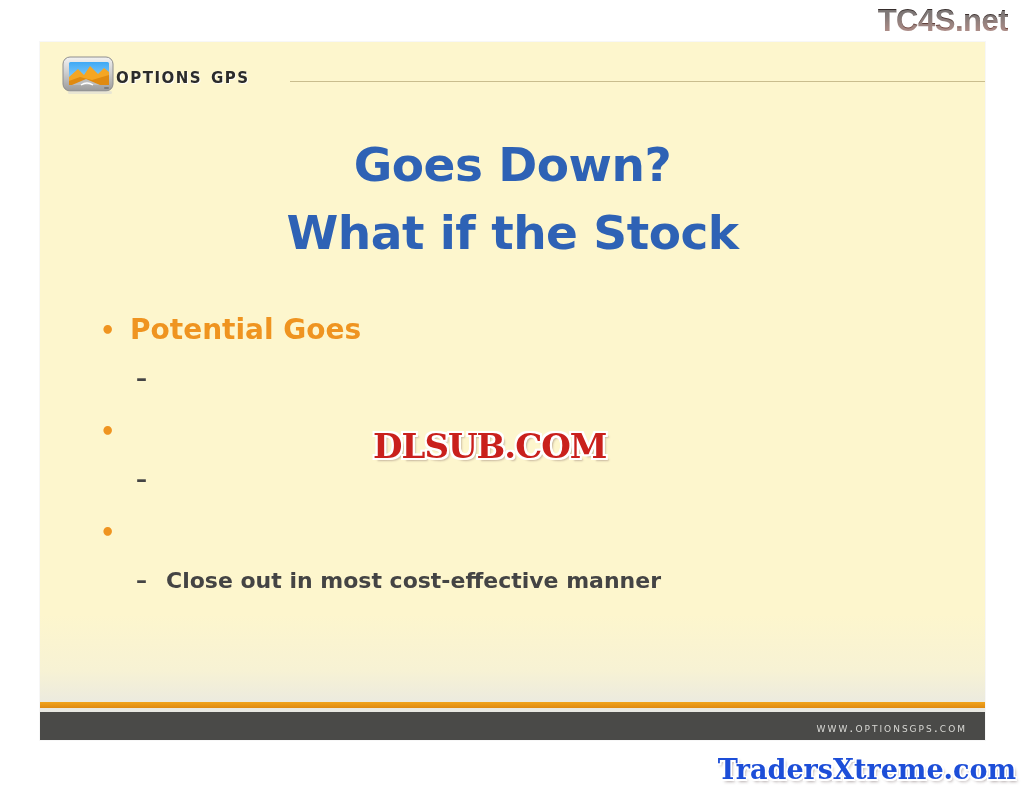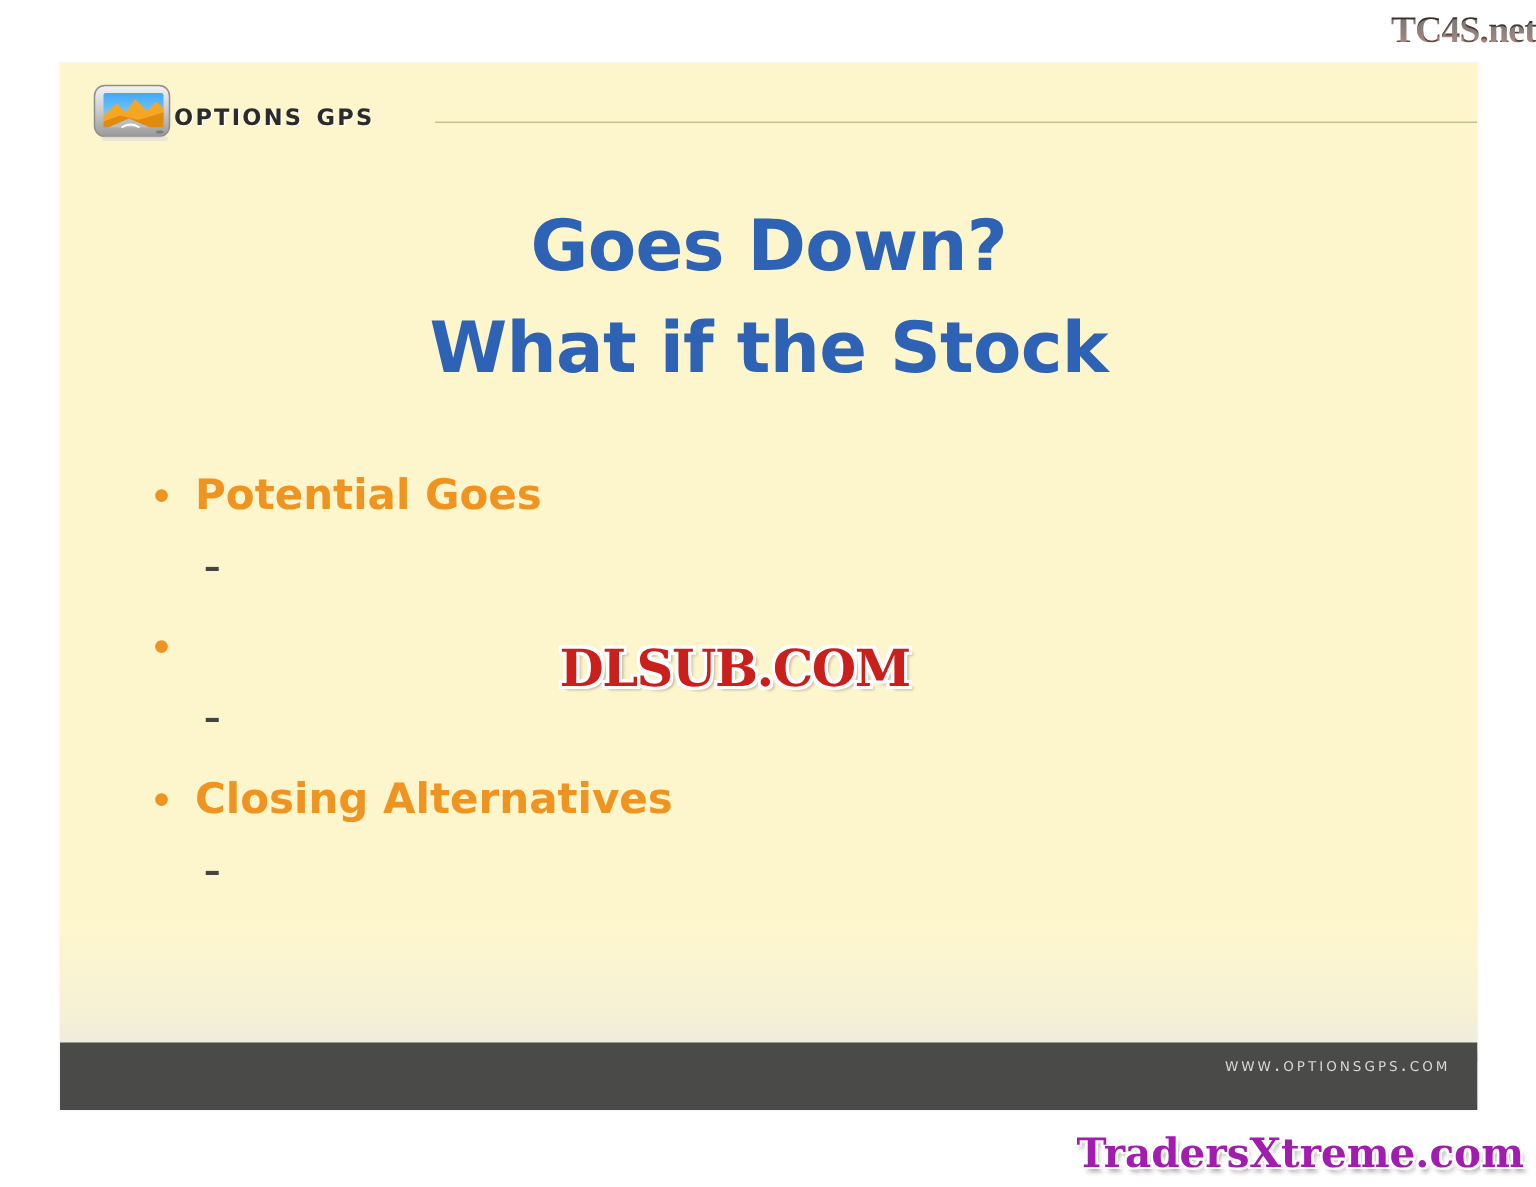--- a/index.html
+++ b/index.html
@@ -12,43 +12,43 @@
     height: 791px;
     position: relative;
     overflow: hidden;
     font-family: "Liberation Sans", sans-serif;
   }
 
   
   #tc4s-watermark {
     position: absolute;
     top: 1px;
-    right: 0;
-    font-family: Liberation Serif, serif;
-    font-weight: bold;
-    font-size: 25px;
+    right: 16px;
+    font-family: Liberation Sans, sans-serif;
+    font-weight: bold;
+    font-size: 31px;
     letter-spacing: -0.5px;
     line-height: 40px;
     background: linear-gradient(180deg, #2b2524 0%, #3d3230 35%, #7b4b43 72%, #b98b80 100%);
     -webkit-background-clip: text;
     background-clip: text;
     color: transparent;
     text-shadow: 0 1px 0 rgba(255,255,255,0.35);
     z-index: 40;
     white-space: nowrap;
   }
   #traders-watermark {
     position: absolute;
     bottom: 4px;
     right: 8px;
     font-family: "DejaVu Serif", serif;
     font-weight: bold;
     font-size: 27px;
     line-height: 34px;
-    color: #a21caf;
+    color: #1d4ed8;
     z-index: 40;
     white-space: nowrap;
     text-shadow:
       -1.5px -1.5px 0 #ffffff,  1.5px -1.5px 0 #ffffff,
       -1.5px  1.5px 0 #ffffff,  1.5px  1.5px 0 #ffffff,
       -1.5px 0 0 #ffffff, 1.5px 0 0 #ffffff,
       0 -1.5px 0 #ffffff, 0 1.5px 0 #ffffff,
       2px 3px 3px rgba(90,70,70,0.45);
   }
 
@@ -167,21 +167,21 @@
     bottom: 32px;
     width: 100%;
     height: 6px;
     background: linear-gradient(180deg, #f0a41d 0%, #e08a10 100%);
   }
   #footer-bar {
     position: absolute;
     left: 0;
     bottom: 0;
     width: 100%;
-    height: 45px;
+    height: 28px;
     background: #4a4a48;
     text-decoration: underline;
   }
   #footer-text {
     position: absolute;
     right: 18px;
     top: 8px;
     font-family: "DejaVu Sans", sans-serif;
     font-size: 13px;
     letter-spacing: 2px;
@@ -270,24 +270,24 @@
         <span class="marker">•</span>
       </div>
       <div class="bullet-l2">
         <span class="marker">–</span>
       </div>
     </div>
 
     <div class="bullet-group">
       <div class="bullet-l1">
         <span class="marker">•</span>
-        <span class="text">Closing Alternatives</span>
       </div>
       <div class="bullet-l2">
         <span class="marker">–</span>
+        <span class="text">Close out in most cost-effective manner</span>
       </div>
     </div>
 
   </div>
 
   <div id="dlsub-watermark">DLSUB.COM</div>
 
   <div id="footer-stripe"></div>
   <div id="footer-bar">
     <div id="footer-text">www.OptionsGPS.com</div>

